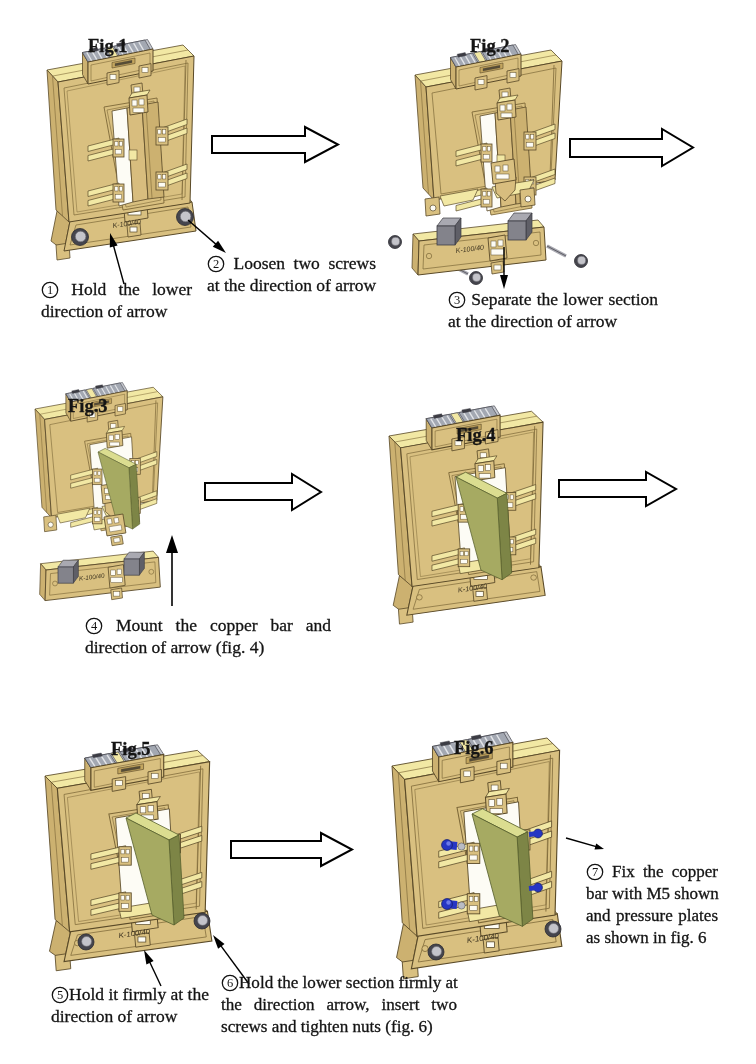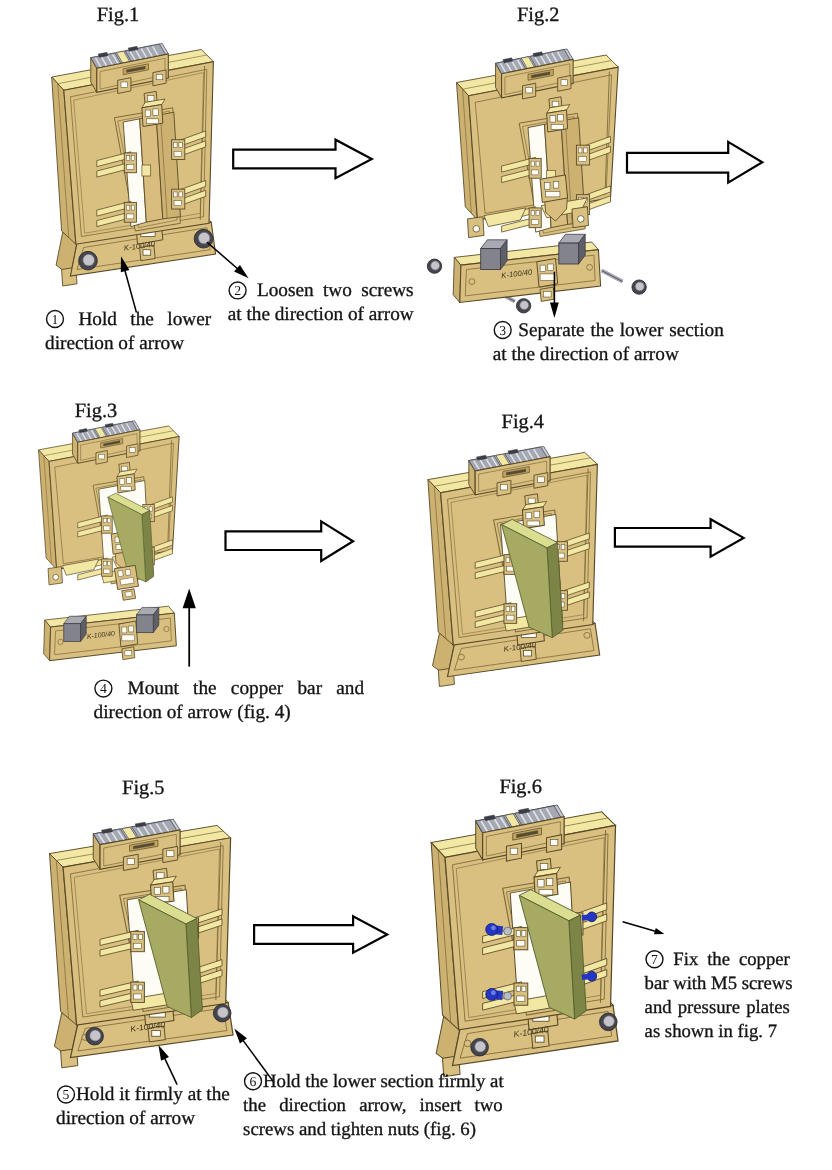--- a/index.html
+++ b/index.html
@@ -1,15 +1,15 @@
 <!DOCTYPE html>
 <html><head><meta charset="utf-8"><style>
 html,body{margin:0;padding:0;background:#fff;}
 #page{position:relative;width:756px;height:1064px;background:#fff;overflow:hidden;font-family:"Liberation Serif",serif;color:#141414;}
-.fl{position:absolute;font-weight:normal;font-size:18.5px;-webkit-text-stroke:0.3px #141414;}
+.fl{position:absolute;font-weight:bold;font-size:18.5px;margin-top:32px;-webkit-text-stroke:0.3px #141414;}
 .tx{position:absolute;font-size:17.5px;line-height:22px;-webkit-text-stroke:0.3px #141414;}
 .tx div{white-space:nowrap;}
 .j{text-align-last:justify;}
 #page>svg{position:absolute;left:0;top:0;}
 .cns{display:inline-block;vertical-align:-3.5px;}
 </style></head><body>
 <div id="page">
 <svg width="756" height="1064" viewBox="0 0 756 1064">
 <g transform="translate(47,70) scale(1.0,1.0) translate(-47,-70)">
         <polygon points="70.0,221.0 192.0,202.0 184.0,193.0 62.0,212.0" fill="#f2e8a4" stroke="#5a4a28" stroke-width="0.8"></polygon>
@@ -691,21 +691,21 @@
 <line x1="161.0" y1="986.0" x2="147.0" y2="956.3" stroke="#000" stroke-width="1.4"></line>
       <polygon points="144.0,950.0 153.6,961.0 146.4,964.4" fill="#000"></polygon>
 <line x1="249.0" y1="984.0" x2="217.1" y2="940.6" stroke="#000" stroke-width="1.4"></line>
       <polygon points="213.0,935.0 224.5,943.9 218.1,948.7" fill="#000"></polygon>
 <line x1="566.0" y1="838.0" x2="599.7" y2="847.7" stroke="#000" stroke-width="1.4"></line>
       <polygon points="604.0,849.0 594.5,849.4 596.2,843.6" fill="#000"></polygon>
 </svg>
 <div class="fl" style="left:88px;top:4px;">Fig.1</div>
 <div class="fl" style="left:470px;top:4px;">Fig.2</div>
 <div class="fl" style="left:68px;top:364px;">Fig.3</div>
-<div class="fl" style="left:456px;top:374px;">Fig.4</div>
+<div class="fl" style="left:456px;top:393px;">Fig.4</div>
 <div class="fl" style="left:111px;top:707px;">Fig.5</div>
 <div class="fl" style="left:454px;top:706px;">Fig.6</div>
 <div class="tx" style="left:41px;top:278px;width:151px;">
       <div class="j"><svg class="cns" width="18" height="18" viewBox="0 0 18 18">
           <circle cx="9" cy="9" r="7.7" fill="none" stroke="#141414" stroke-width="1.3"></circle>
           <text x="9" y="13.2" text-anchor="middle" font-size="12.5" fill="#141414" font-family="Liberation Serif, serif">1</text>
         </svg> Hold the lower</div>
       <div>direction of arrow</div>
     </div>
 <div class="tx" style="left:207px;top:252px;width:169px;">
@@ -742,16 +742,16 @@
           <text x="9" y="13.2" text-anchor="middle" font-size="12.5" fill="#141414" font-family="Liberation Serif, serif">6</text>
         </svg>Hold the lower section firmly at</div>
       <div class="j">the direction arrow, insert two</div>
       <div>screws and tighten nuts (fig. 6)</div>
     </div>
 <div class="tx" style="left:586px;top:861px;width:132px;font-size:17px;">
       <div class="j"><svg class="cns" width="18" height="18" viewBox="0 0 18 18">
           <circle cx="9" cy="9" r="7.7" fill="none" stroke="#141414" stroke-width="1.3"></circle>
           <text x="9" y="13.2" text-anchor="middle" font-size="12.5" fill="#141414" font-family="Liberation Serif, serif">7</text>
         </svg> Fix the copper</div>
-      <div class="j">bar with M5 screws</div>
+      <div class="j">bar with M5 shown</div>
       <div class="j">and pressure plates</div>
-      <div>as shown in fig. 7</div>
+      <div>as shown in fig. 6</div>
     </div>
 </div>
 </body></html>

